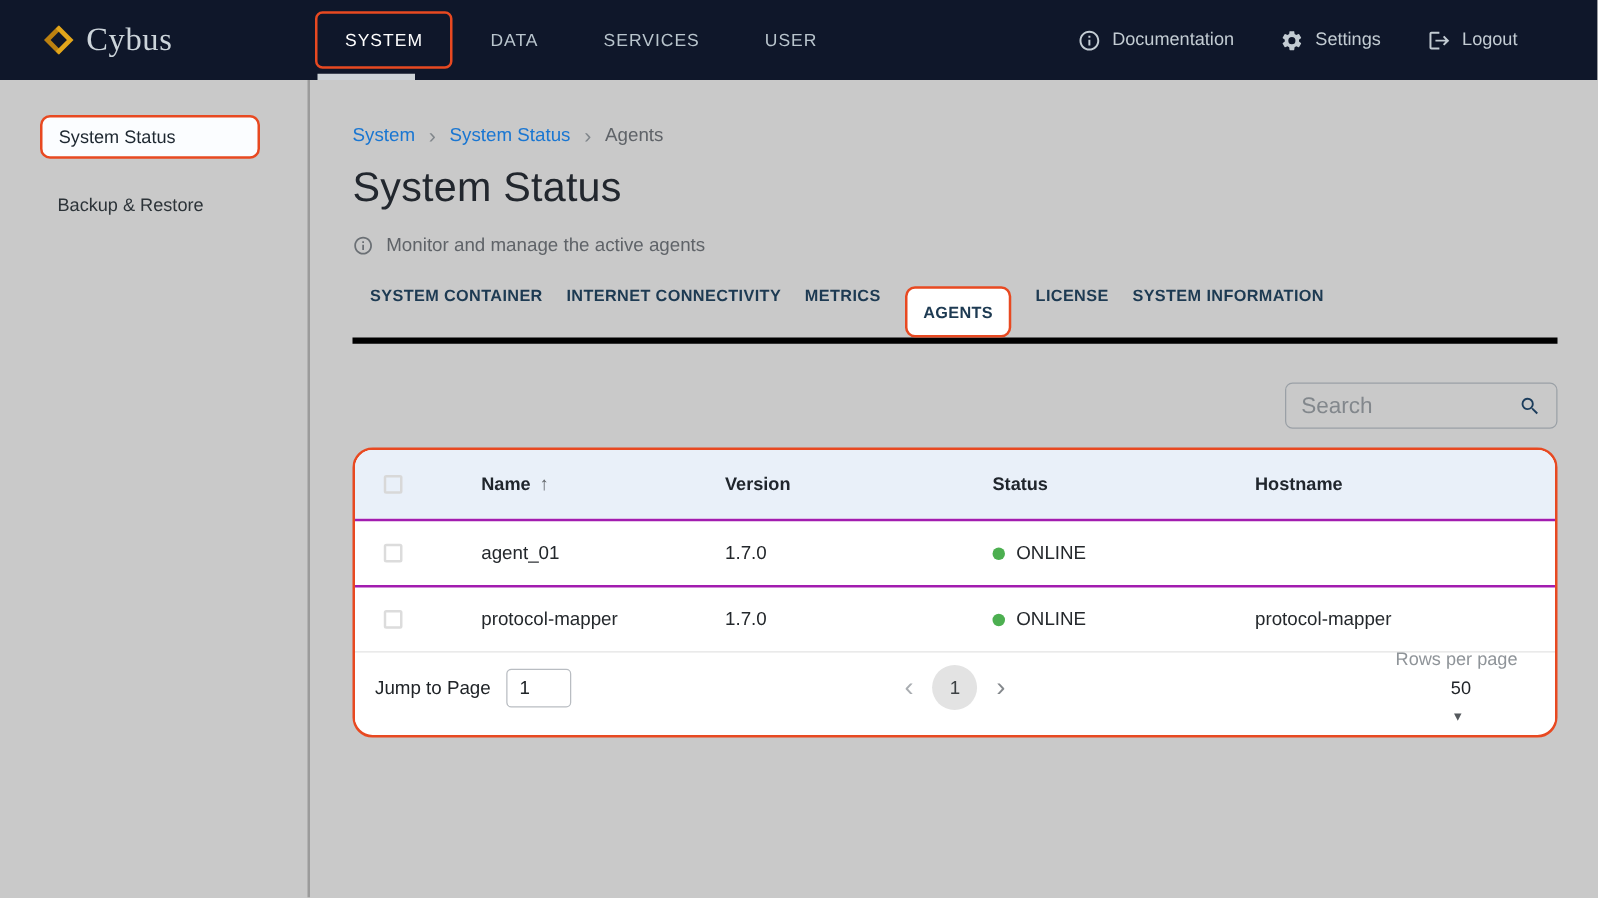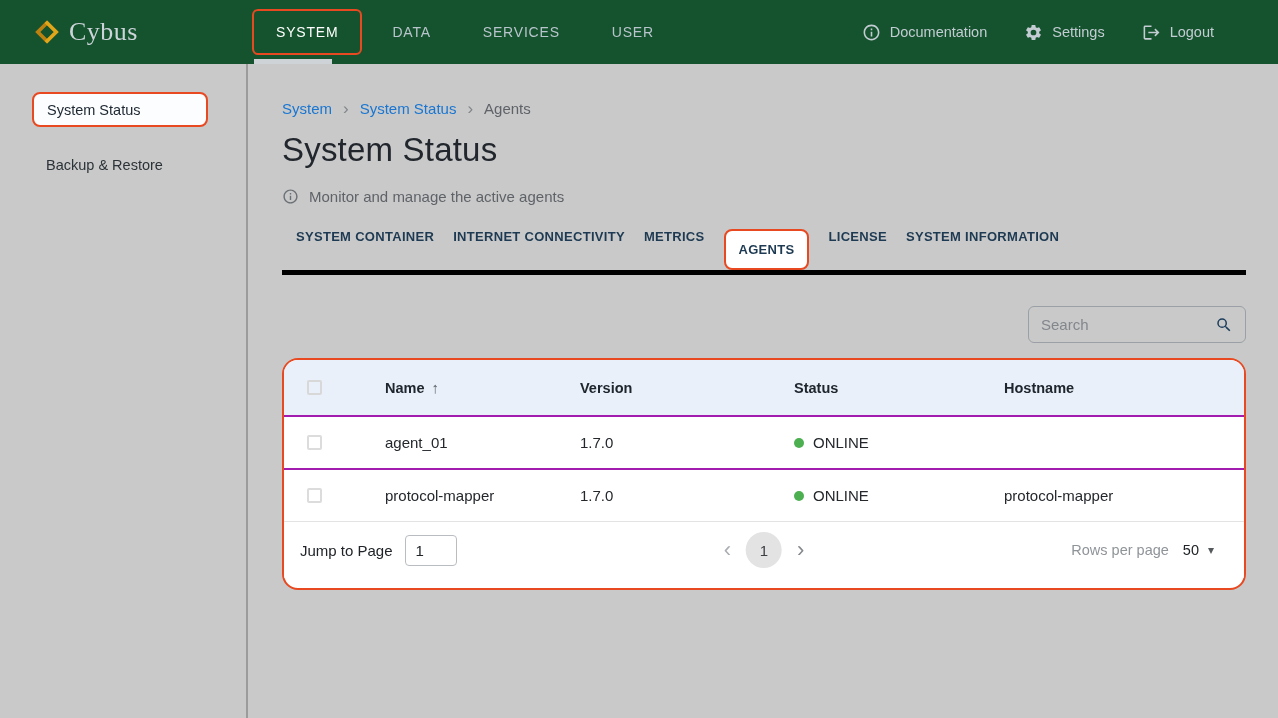--- a/index.html
+++ b/index.html
@@ -1,20 +1,20 @@
 <!DOCTYPE html>
 <html><head>
 <meta charset="utf-8">
 <style>
   * { margin:0; padding:0; box-sizing:border-box; }
   html,body { width:1278px; height:718px; overflow:hidden; }
   body { font-family:"Liberation Sans", sans-serif; background:#c9c9c9; }
 
   
-  .navbar { height:64px; background:#14532d; display:flex; align-items:center; position:relative; }
+  .navbar { height:64px; background:#0f172a; display:flex; align-items:center; position:relative; }
   .brand { display:flex; align-items:center; gap:9px; padding-left:34px; width:248px; flex:0 0 248px; cursor:pointer; }
   .brand-logo { width:26px; height:26px; display:block; }
   .brand-name { font-family:"Liberation Serif", serif; font-size:26px; color:#ccd4da; letter-spacing:0.5px; }
   .nav-menu { display:flex; align-items:center; height:100%; }
   .nav-item { color:#b9c5cd; font-size:14px; letter-spacing:0.8px; padding:0 26px; height:100%;
               display:flex; align-items:center; cursor:pointer; position:relative; }
   .nav-item.active { color:#ffffff; padding:0 4px; }
   .nav-item.active .annot-pill { border:2px solid #e84921; border-radius:6px; padding:13px 22px; }
   .nav-item.active::after { content:""; position:absolute; bottom:0; left:6px; width:78px; height:5px; background:#cdd3d7; }
   .nav-actions { margin-left:auto; display:flex; align-items:center; gap:37px; padding-right:64px; }
@@ -43,21 +43,21 @@
   
   .tabs { margin-top:24px; padding-left:14px; display:flex; align-items:flex-start; gap:19px; height:46px;
           border-bottom:5px solid #000000; }
   .tab { font-size:13px; font-weight:bold; letter-spacing:0.3px; color:#1d3a52; cursor:pointer; white-space:nowrap; }
   .tab.active { background:#ffffff; border:2px solid #e84921; border-radius:8px; padding:11px 13px; }
 
   
   .search-row { margin-top:31px; display:flex; justify-content:flex-end; }
   .search-box { width:218px; height:37px; border:1.5px solid #9aa0a6; border-radius:6px;
                 display:flex; align-items:center; padding:0 12px; }
-  .search-box input { flex:1; border:none; outline:none; background:transparent; font-size:15px; color:#333;
+  .search-box input { flex:1; border:none; outline:none; background:transparent; font-size:18px; color:#333;
                       font-family:"Liberation Sans", sans-serif; min-width:0; }
   .search-box input::placeholder { color:#82878c; }
   .search-box svg { width:18px; height:18px; fill:#1c3d5c; display:block; cursor:pointer; }
 
   
   .table-card { margin-top:15px; border:2px solid #e84921; border-radius:16px; background:#ffffff; overflow:hidden; }
   .t-grid { display:grid; grid-template-columns:101px 195px 214px 210px 1fr; align-items:center; }
   .t-head { height:55px; background:#e9f0f9; font-size:14.5px; font-weight:bold; color:#20262d; }
   .t-row { height:53px; background:#ffffff; border-top:2px solid #a21caf; font-size:15px; color:#24282c; }
   .cb { width:15px; height:15px; border:2px solid #d8d8d8; border-radius:2px; margin-left:23px; cursor:pointer; background:transparent; }
@@ -72,21 +72,21 @@
             padding:0 30px 0 16px; position:relative; background:#ffffff; }
   .jump { display:flex; align-items:center; gap:12px; font-size:15px; color:#202428; }
   .jump input { width:52px; height:31px; border:1px solid #b9bdc2; border-radius:4px; padding-left:10px;
                 font-size:15px; color:#202428; font-family:"Liberation Sans", sans-serif; outline:none; background:#fff; }
   .pager { position:absolute; left:50%; transform:translateX(-50%); display:flex; align-items:center; gap:11px; }
   .pg-chev { font-size:22px; line-height:1; cursor:pointer; padding:0 4px; }
   .pg-prev { color:#aaaeb2; }
   .pg-next { color:#85898d; }
   .pg-circle { width:36px; height:36px; border-radius:50%; background:#e3e3e3; display:flex; align-items:center;
                justify-content:center; font-size:15px; color:#3c4043; cursor:pointer; }
-  .rpp { margin-left:auto; display:flex; align-items:center; gap:7px; font-size:14.5px; color:#8f9499; cursor:pointer; }
+  .rpp { margin-left:auto; display:flex; align-items:center; gap:7px; font-size:14.5px; color:#8f9499; cursor:pointer;flex-direction:column; }
   .rpp-value { color:#202428; margin-left:7px; }
   .rpp-arrow { color:#55595d; font-size:12px; margin-left:2px; }
 </style>
 </head>
 <body>
 
 <header class="navbar">
   <div class="brand">
     <svg class="brand-logo" viewBox="0 0 24 24">
       <polyline points="13,2.5 3.5,12 13,21.5" fill="none" stroke="#bc8110" stroke-width="3.4"></polyline>

